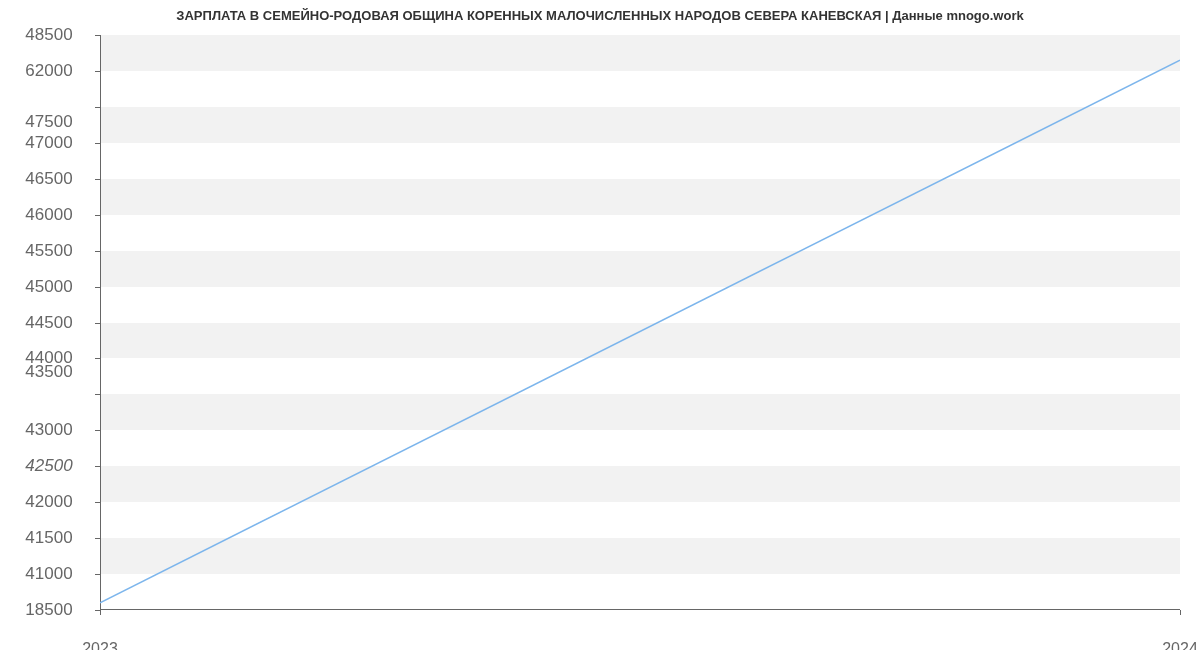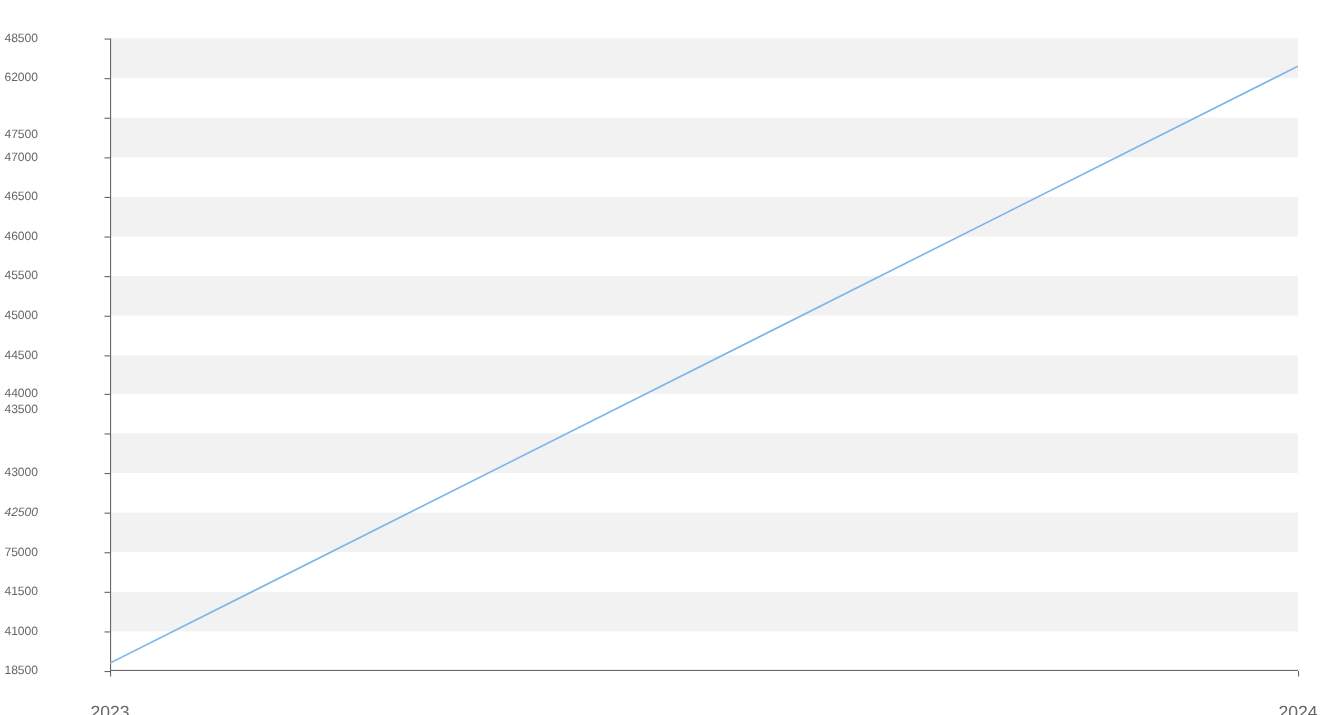--- a/index.html
+++ b/index.html
@@ -53,22 +53,22 @@
   .band {
     position: absolute;
     left: 0;
     width: 1080px;
     background: #f2f2f2;
   }
   .ytick-label {
     position: absolute;
     right: 1106px;
     width: 90px;
-    text-align: left;
-    font-size: 11px;
+    text-align: center;
+    font-size: 17px;
     color: #666;
     transform: translateY(-50%);
   }
   .ytick-mark {
     position: absolute;
     width: 5px;
     height: 1px;
     background: #666;
     left: 95px;
   }
@@ -97,20 +97,21 @@
   svg.line path {
     fill: none;
     stroke: #7cb5ec;
     stroke-width: 1.5;
   }
 </style>
 </head>
 <body>
 
 <div class="chart-wrap">
+  <div class="title">ЗАРПЛАТА В СЕМЕЙНО-РОДОВАЯ ОБЩИНА КОРЕННЫХ МАЛОЧИСЛЕННЫХ НАРОДОВ СЕВЕРА КАНЕВСКАЯ | Данные mnogo.work</div>
 
   <div class="plot">
     <div id="bands">
         <div class="band" style="top: 503.125px; height: 35.9375px;"></div>
         <div class="band" style="top: 431.25px; height: 35.9375px;"></div>
         <div class="band" style="top: 359.375px; height: 35.9375px;"></div>
         <div class="band" style="top: 287.5px; height: 35.9375px;"></div>
         <div class="band" style="top: 215.625px; height: 35.9375px;"></div>
         <div class="band" style="top: 143.75px; height: 35.9375px;"></div>
         <div class="band" style="top: 71.875px; height: 35.9375px;"></div>
@@ -123,21 +124,21 @@
     </svg>
   </div>
 
   <div id="yticks">
       <div class="ytick-label" style="top: 610px;">18500</div>
       <div class="ytick-mark" style="top: 610px;"></div>
       <div class="ytick-label" style="top: 574.062px;">41000</div>
       <div class="ytick-mark" style="top: 574.062px;"></div>
       <div class="ytick-label" style="top: 538.125px;">41500</div>
       <div class="ytick-mark" style="top: 538.125px;"></div>
-      <div class="ytick-label" style="top: 502.188px;">75000</div>
+      <div class="ytick-label" style="top: 502.188px;">42000</div>
       <div class="ytick-mark" style="top: 502.188px;"></div>
       <div class="ytick-label" style="top: 466.25px; font-style: italic;">42500</div>
       <div class="ytick-mark" style="top: 466.25px;"></div>
       <div class="ytick-label" style="top: 430.312px;">43000</div>
       <div class="ytick-mark" style="top: 430.312px;"></div>
       <div class="ytick-label" style="top: 372px;">43500</div>
       <div class="ytick-mark" style="top: 394.375px;"></div>
       <div class="ytick-label" style="top: 358.438px;">44000</div>
       <div class="ytick-mark" style="top: 358.438px;"></div>
       <div class="ytick-label" style="top: 322.5px;">44500</div>

